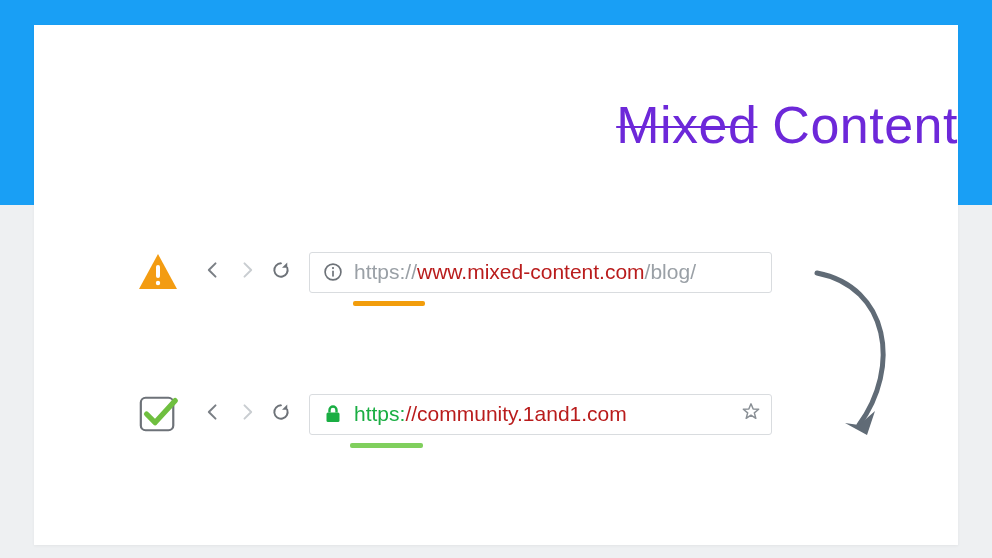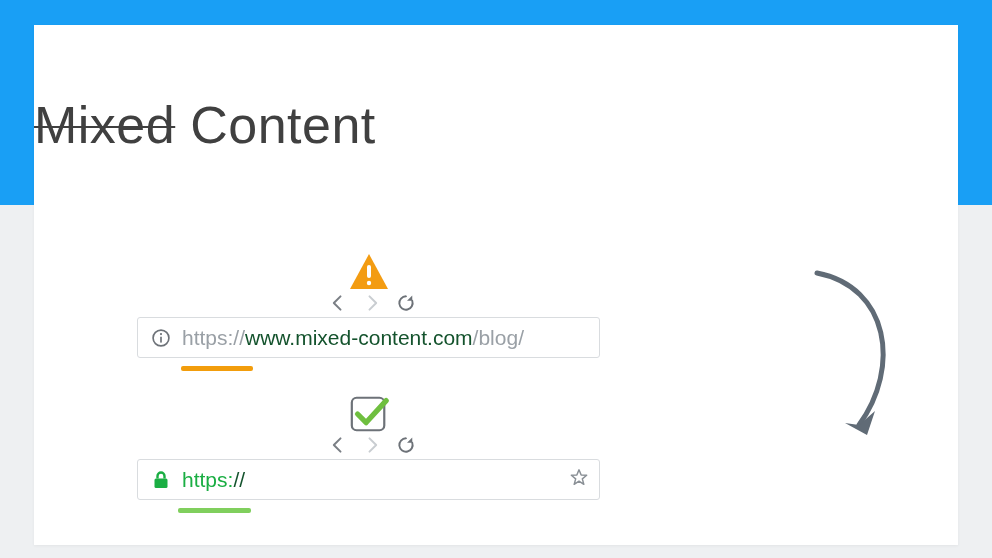--- a/index.html
+++ b/index.html
@@ -29,39 +29,38 @@
     height: 520px;
     background: #ffffff;
     box-shadow: 0 1px 3px rgba(0,0,0,0.05);
   }
 
   
   .title {
     position: absolute;
     top: 74px;
     left: 0; right: 0;
-    text-align: left;
-    color: #404040;
+    text-align: right;
+    color: #6d28d9;
     font-size: 52px;
     font-weight: 300;
     letter-spacing: 0.5px;
     line-height: 1;
   }
   .title .strike {
     text-decoration: line-through;
     text-decoration-thickness: 2px;
   }
 
   
   .row {
     position: absolute;
     left: 103px;
     display: flex;
     align-items: center;
-    flex-direction: column;
   }
   .row-top { top: 226px; }
   .row-bottom { top: 368px; }
 
   .status-icon {
     width: 42px; height: 42px;
     display: flex; align-items: center; justify-content: center;
   }
 
   .nav-group {
@@ -86,21 +85,21 @@
   .addr-wide { width: 463px; }
 
   .addr .leading-icon {
     display: flex; align-items: center; justify-content: center;
     width: 22px; height: 22px;
     margin-right: 10px;
     flex: 0 0 auto;
   }
 
   .url-faded { color: #9aa0a6; }
-  .url-main  { color: #14532d; }
+  .url-main  { color: #b91c1c; }
   .url-green { color: #1aae43; }
 
   .underline-bar {
     position: absolute;
     height: 5px;
     border-radius: 2px;
     bottom: -14px;
   }
   .ul-orange { background: #f29d0c; left: 43px; width: 72px; }
   .ul-green  { background: #80cf5d; left: 40px; width: 73px; }
@@ -206,20 +205,21 @@
 
     <div class="addr addr-wide">
       <span class="leading-icon">
         <svg width="16" height="18" viewBox="0 0 16 18">
           <rect x="1.5" y="7.5" width="13" height="9.5" rx="1.5" fill="#1aae43"></rect>
           <path d="M4.5 7.5 V5 a3.5 3.5 0 0 1 7 0 V7.5" stroke="#1aae43" stroke-width="2.4" fill="none"></path>
         </svg>
       </span>
       <span class="url-green">https:</span>
         <span class="url-main">//</span>
+        <span class="url-main">community.1and1.com</span>
       <span class="star">
         <svg width="20" height="20" viewBox="0 0 24 24">
           <path d="M12 2.8 L14.6 9 L21.2 9.3 L16 13.6 L17.8 20.2 L12 16.4 L6.2 20.2 L8 13.6 L2.8 9.3 L9.4 9 Z" fill="none" stroke="#8a9096" stroke-width="1.8" stroke-linejoin="round"></path>
         </svg>
       </span>
       <div class="underline-bar ul-green"></div>
     </div>
   </div>
 
   <svg class="flow-arrow" width="100" height="180" viewBox="0 0 100 180">

